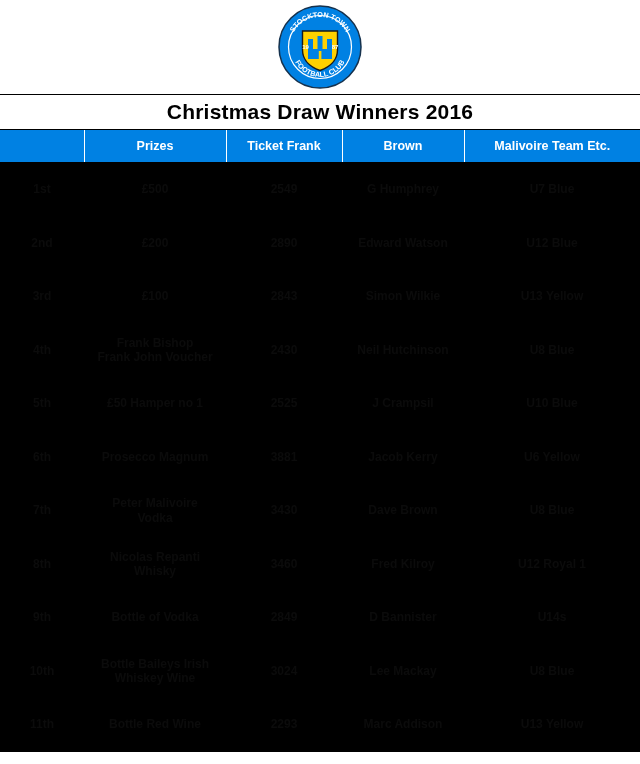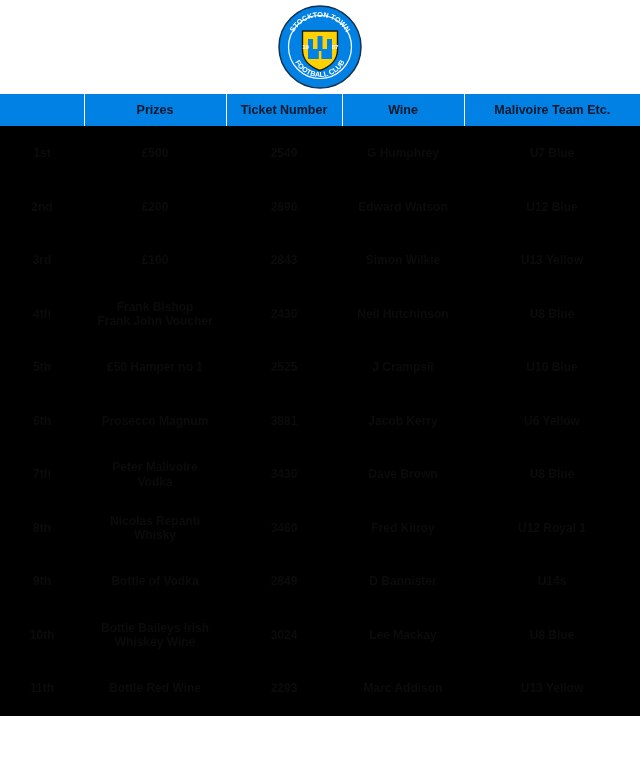--- a/index.html
+++ b/index.html
@@ -52,21 +52,21 @@
     letter-spacing: 0.2px;
   }
   
   table.draw {
     border-collapse: collapse;
     width: 640px;
     table-layout: fixed;
   }
   table.draw th {
     background: #0081E3;
-    color: #0f172a;
+    color: #ffffff;
     font-size: 12.5px;
     font-weight: bold;
     height: 32px;
     text-align: center;
     border-right: 1px solid #ffffff;
     border-bottom: 1px solid #000000;
     padding: 0;
   }
   table.draw th:last-child {
     border-right: none;
@@ -129,35 +129,38 @@
         <path id="arcBot" d="M14 44 A28 28 0 0 0 70 44" fill="none"></path>
         <text font-family="Liberation Sans, sans-serif" font-size="7.2" font-weight="bold" fill="#ffffff">
           <textPath href="#arcBot" startOffset="50%" text-anchor="middle">FOOTBALL CLUB</textPath>
         </text>
         <text x="27.5" y="44" font-family="Liberation Sans, sans-serif" font-size="6" font-weight="bold" fill="#ffffff" text-anchor="middle">19</text>
         <text x="57" y="44" font-family="Liberation Sans, sans-serif" font-size="6" font-weight="bold" fill="#ffffff" text-anchor="middle">87</text>
       </svg>
     </div>
   </div>
 
+  <div class="title-bar">
+    <div class="title">Christmas Draw Winners 2016</div>
+  </div>
 
   <table class="draw">
     <colgroup>
       <col class="c-prize-pos">
       <col class="c-prize">
       <col class="c-ticket">
       <col class="c-name">
       <col class="c-team">
     </colgroup>
     <thead>
       <tr>
         <th></th>
         <th>Prizes</th>
-        <th>Ticket Number</th>
-        <th>Wine</th>
+        <th>Ticket Frank</th>
+        <th>Brown</th>
         <th>Malivoire Team Etc.</th>
       </tr>
     </thead>
     <tbody>
       <tr>
         <td class="pos">1st</td>
         <td class="prize"><span>£500</span><span class="line2"></span></td>
         <td class="ticket">2549</td>
         <td class="name">G Humphrey</td>
         <td class="team">U7 Blue</td>

